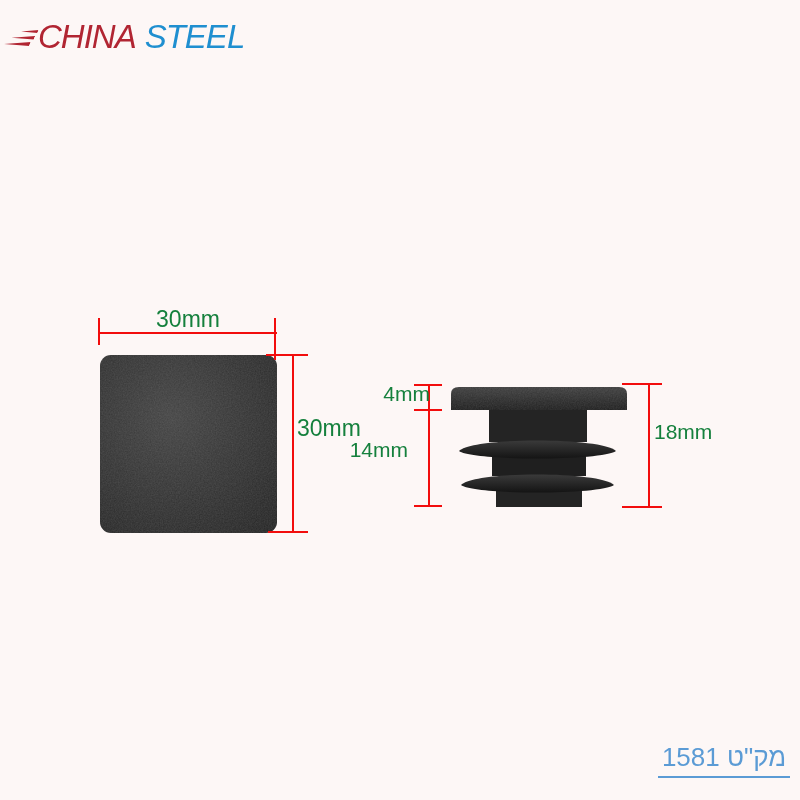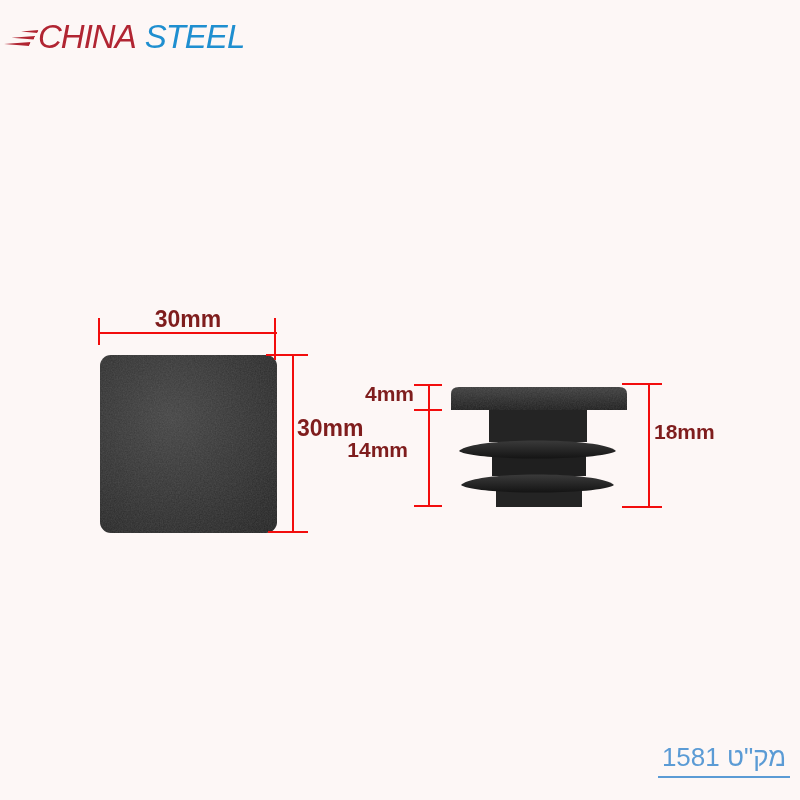--- a/index.html
+++ b/index.html
@@ -22,21 +22,21 @@
   .logo-china{color:#b12532;margin-left:2px;}
   .logo-steel{color:#1f8fd0;margin-left:9px;}
 
   
   .product-svg{position:absolute;left:90px;top:340px;width:590px;height:200px;z-index:1;}
 
   
   .hline,.vline{position:absolute;background:#f20d0d;z-index:2;}
   .hline{height:2px;}
   .vline{width:2px;}
-  .dim-label{position:absolute;color:#7f1d1d;font-weight:bold;z-index:3;white-space:nowrap;}
+  .dim-label{position:absolute;color:#15803d;font-weight:normal;z-index:3;white-space:nowrap;}
   .lbl-23{font-size:23px;}
   .lbl-21{font-size:21px;}
   .t-center{text-align:center;}
   .t-right{text-align:right;}
 
   
   .sku{
     position:absolute;left:658px;top:742px;width:132px;
     text-align:center;direction:rtl;
     color:#5b9bd5;font-size:26px;
@@ -104,21 +104,21 @@
 
   <div class="hline" style="left:266px;top:354px;width:42px;"></div>
   <div class="vline" style="left:292px;top:355px;height:178px;"></div>
   <div class="hline" style="left:268px;top:531px;width:40px;"></div>
   <div class="dim-label lbl-23" style="left:297px;top:415px;">30mm</div>
 
   <div class="vline" style="left:428px;top:385px;height:122px;"></div>
   <div class="hline" style="left:414px;top:384px;width:28px;"></div>
   <div class="hline" style="left:414px;top:409px;width:28px;"></div>
   <div class="hline" style="left:414px;top:505px;width:28px;"></div>
-  <div class="dim-label lbl-21 t-right" style="left:352px;top:382px;width:62px;">4mm</div>
+  <div class="dim-label lbl-21 t-right" style="left:368px;top:382px;width:62px;">4mm</div>
   <div class="dim-label lbl-21 t-right" style="left:340px;top:438px;width:68px;">14mm</div>
 
   <div class="vline" style="left:648px;top:383px;height:125px;"></div>
   <div class="hline" style="left:622px;top:383px;width:40px;"></div>
   <div class="hline" style="left:622px;top:506px;width:40px;"></div>
   <div class="dim-label lbl-21" style="left:654px;top:420px;">18mm</div>
 
   <div class="sku">מק"ט 1581</div>
 
 </div>

